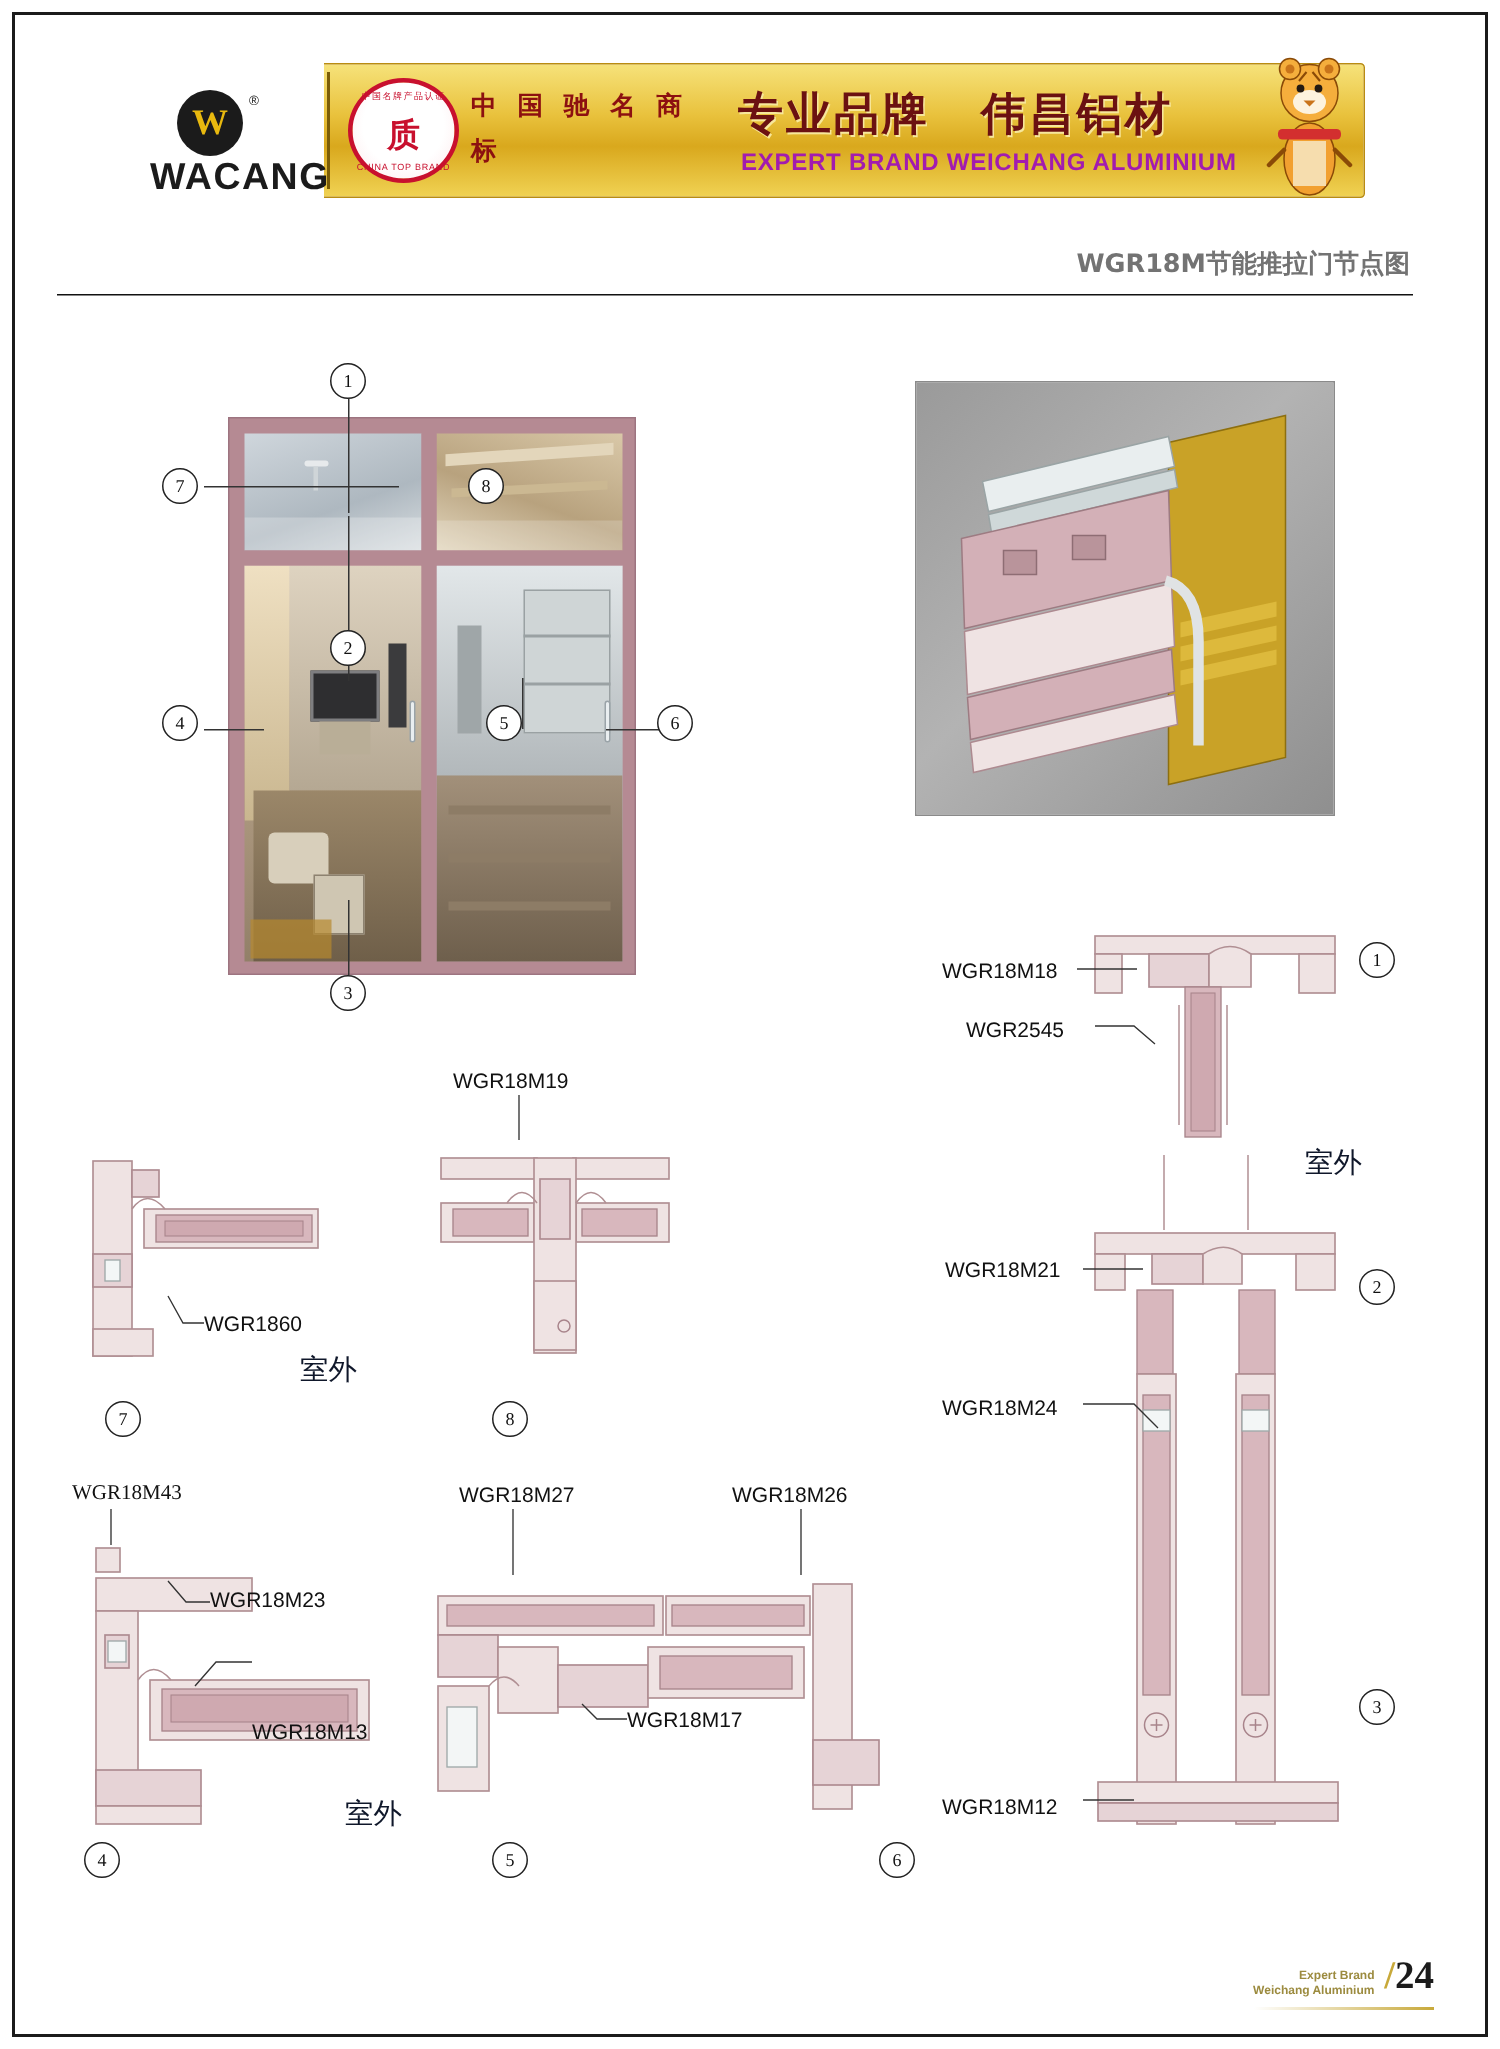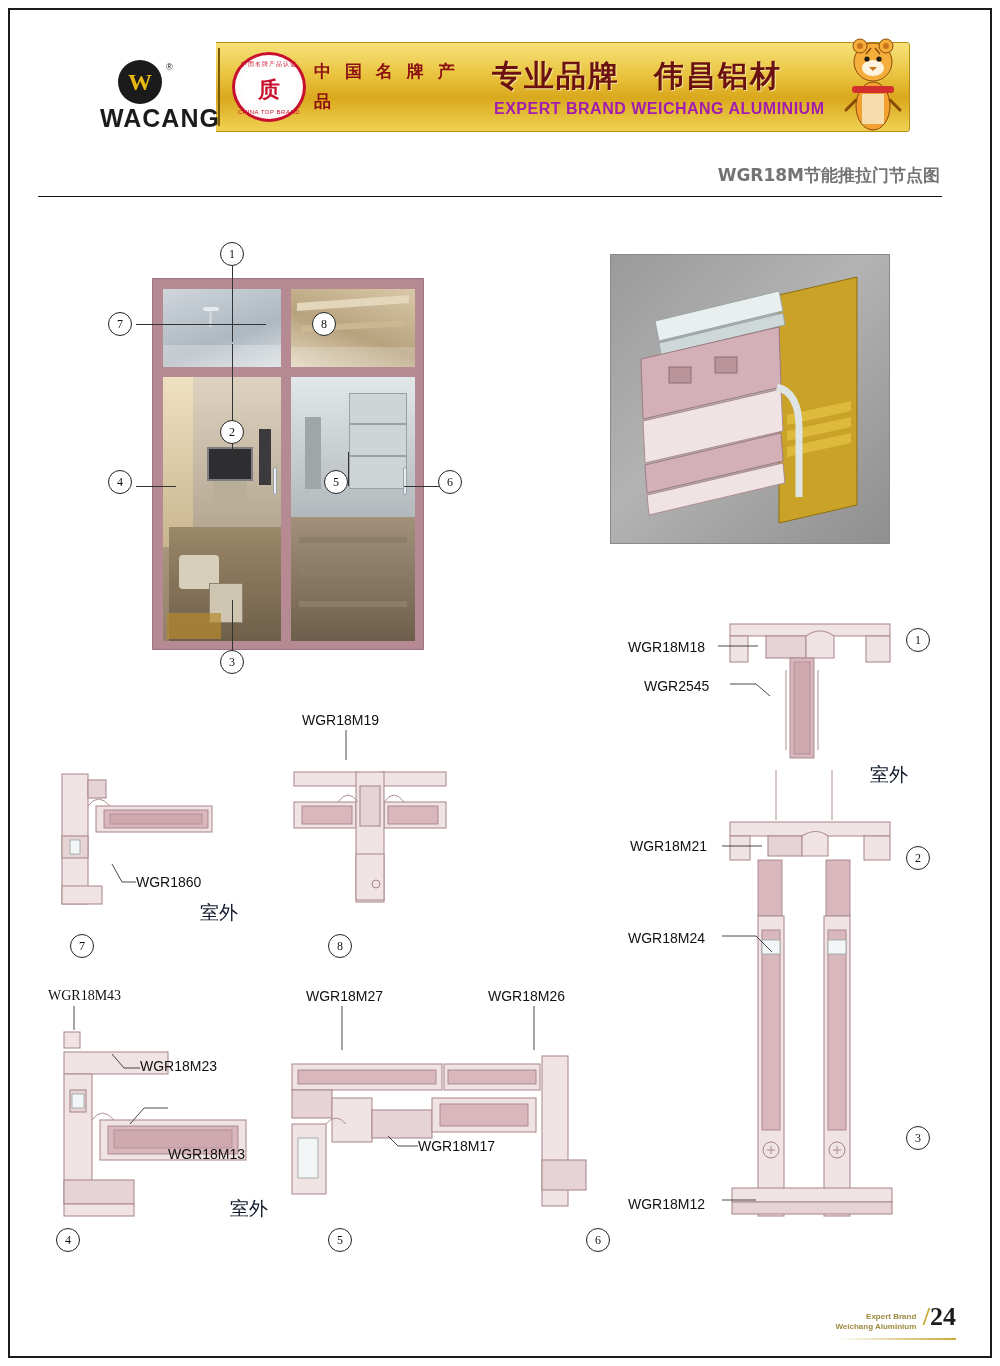--- a/index.html
+++ b/index.html
@@ -198,21 +198,21 @@
 <div class="logo-text">WACANG</div>
 <div class="logo-divider"></div>
 
 <div class="seal">
   <div class="seal-top">中国名牌产品认证</div>
   <div class="seal-mid">质</div>
   <div class="seal-bot">CHINA TOP BRAND</div>
 </div>
 
 <div class="cn-marks">
-  <div>中 国 名 牌 产 品</div>
+  <div>中 国 驰 名 商 标</div>
 </div>
 
 <div class="brand-cn">
   <span>专业品牌</span><span class="sep"></span><span>伟昌铝材</span>
 </div>
 <div class="brand-en">EXPERT BRAND WEICHANG ALUMINIUM</div>
 
 <svg class="tiger" viewBox="0 0 74 100">
   <ellipse cx="37" cy="72" rx="17" ry="24" fill="#f2a030" stroke="#8a4a07" stroke-width="1"></ellipse>
   <path d="M26 60 h22 v30 h-22 z" fill="#f7e7c4" opacity="0.85"></path>

